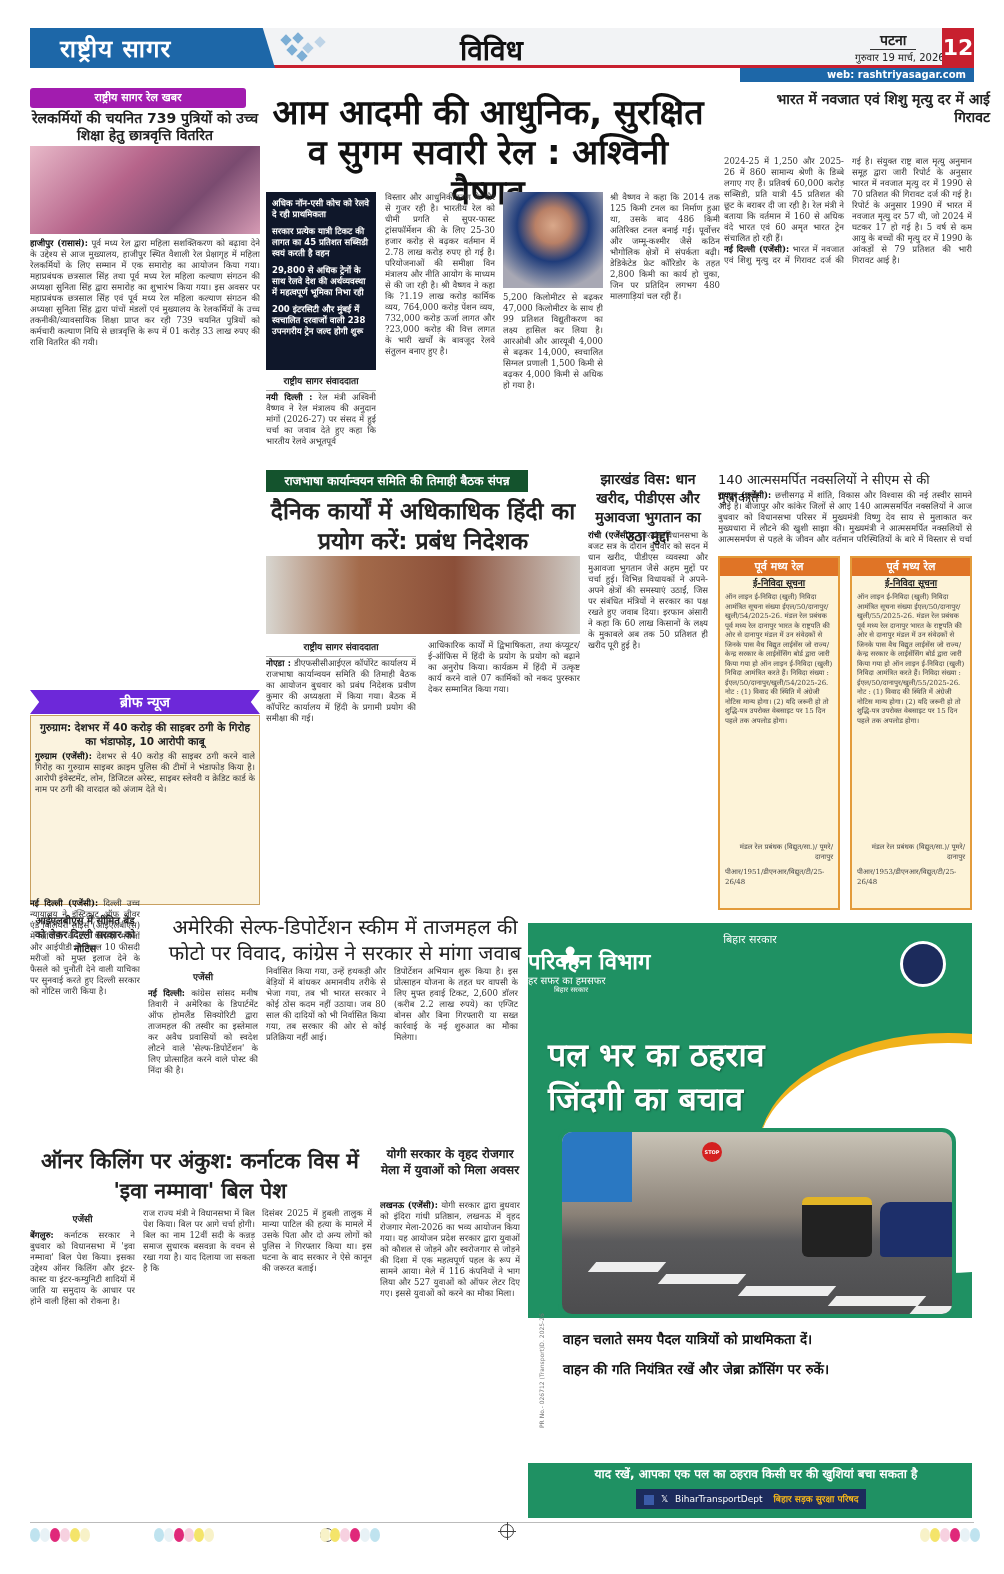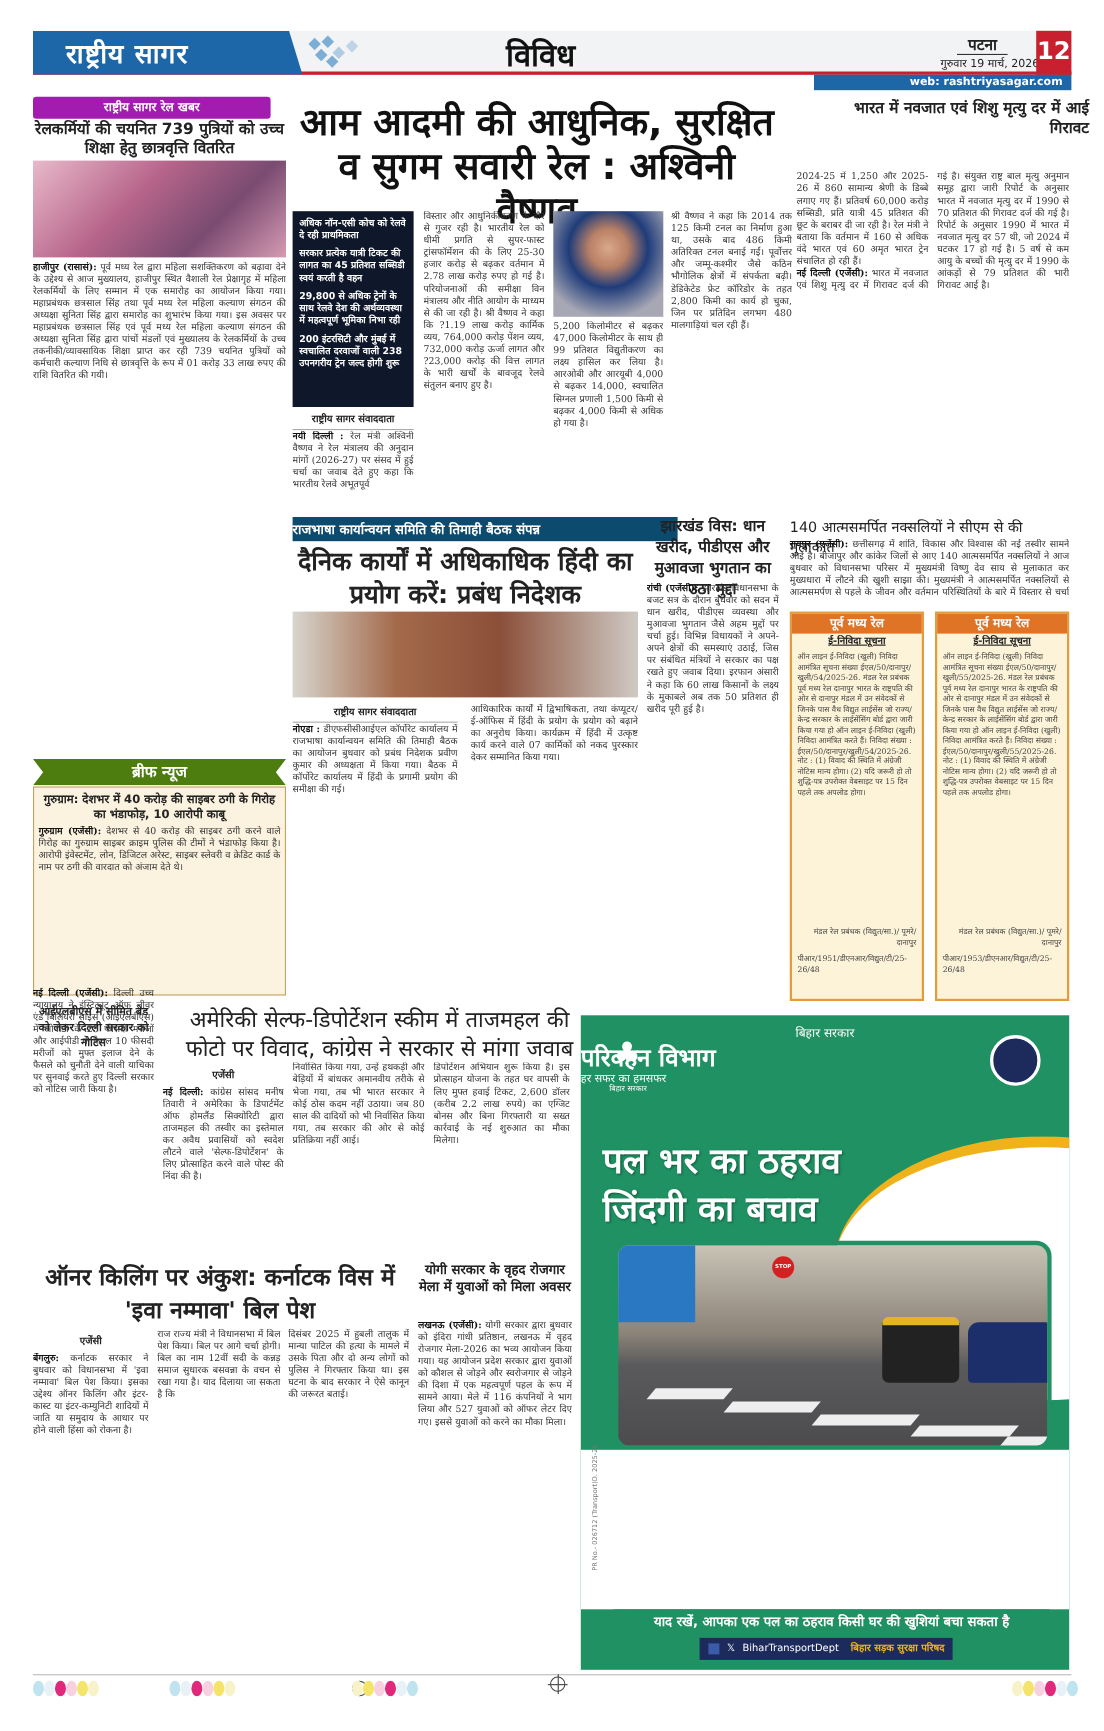--- a/index.html
+++ b/index.html
@@ -18,29 +18,29 @@
 .txt{font-size:8.5px;line-height:11px;text-align:justify;color:#333}
 .txt b{color:#111}
 .banner-pink{left:30px;top:88px;width:216px;height:20px;background:#a21caf;color:#fff;font:bold 11px "DejaVu Sans",sans-serif;text-align:center;line-height:20px;border-radius:3px}
 .h-left{left:30px;top:110px;width:230px;font:bold 14px "DejaVu Sans",sans-serif;text-align:center;line-height:17px}
 .photo{background:linear-gradient(135deg,#e8b9c9,#b6648a 40%,#7a4b70 70%,#d69bb4)}
 .main-head{left:268px;top:92px;width:440px;font:bold 34px "DejaVu Sans",sans-serif;line-height:40px;color:#111;text-align:center}
 .redbox{left:266px;top:192px;width:110px;height:178px;background:#0f172a;color:#fff;font:bold 8.5px "DejaVu Sans",sans-serif;line-height:11px;padding:6px}
 .redbox p{margin-bottom:6px}
 .byline{font:bold 9px "DejaVu Sans",sans-serif;text-align:center;border-bottom:1px solid #aaa;padding-bottom:3px}
 .rp-head{left:760px;top:90px;width:230px;font:bold 14px "DejaVu Sans",sans-serif;text-align:right;line-height:18px}
-.rb-banner{left:266px;top:470px;width:350px;height:22px;background:#0c4a6e;color:#fff;font:bold 12px "DejaVu Sans",sans-serif;line-height:22px;}
+.rb-banner{left:266px;top:470px;width:262px;height:22px;background:#14532d;color:#fff;font:bold 12px "DejaVu Sans",sans-serif;line-height:22px;text-align:center}
 .rb-head{left:268px;top:496px;width:310px;font:bold 23px "DejaVu Sans",sans-serif;line-height:30px;text-align:center}
 .mtg{left:266px;top:556px;width:314px;height:78px;background:linear-gradient(90deg,#d8d6d0,#a36a4a 30%,#8b4f39 60%,#cfcac4)}
 .h-side{font:bold 14px "DejaVu Sans",sans-serif;text-align:center;line-height:19px}
 .tender{border:2px solid #e39b3b;background:#fdf3d8;padding:0}
 .tender .th{background:#e07426;color:#fff;font:bold 11px "DejaVu Sans",sans-serif;text-align:center;line-height:18px}
 .tender .ts{font:bold 9px "DejaVu Sans",sans-serif;text-align:center;text-decoration:underline;line-height:14px}
 .tender .tb{font-size:7px;line-height:9.5px;padding:3px 5px;color:#444}
-.brief{left:30px;top:690px;width:230px;height:24px;background:#4d7c0f;color:#fff;font:bold 14px "DejaVu Sans",sans-serif;text-align:center;line-height:24px;clip-path:polygon(0 0,100% 0,96% 50%,100% 100%,0 100%,4% 50%)}
+.brief{left:30px;top:690px;width:230px;height:24px;background:#6d28d9;color:#fff;font:bold 14px "DejaVu Sans",sans-serif;text-align:center;line-height:24px;clip-path:polygon(0 0,100% 0,96% 50%,100% 100%,0 100%,4% 50%)}
 .brief-box{left:30px;top:715px;width:230px;height:190px;border:1px solid #c8a060;background:#fbf3df;padding:4px}
 .brief-box h4{font:bold 10.5px "DejaVu Sans",sans-serif;text-align:center;line-height:14px;margin-bottom:3px}
 .ad{left:528px;top:923px;width:444px;height:595px;background:#1f9163;overflow:hidden}
 .ad .wave{position:absolute;left:230px;top:110px;width:380px;height:240px;border-radius:50%;background:#fff;border-top:10px solid #f0b21b}
 .ad-street{position:absolute;left:30px;top:205px;width:398px;height:190px;border-radius:14px;border:4px solid #1f9163;background:linear-gradient(180deg,#c9c3b6 0%,#8a8177 45%,#5a5a5c 60%,#4c4c4e 100%);overflow:hidden}
 .zebra{position:absolute;height:10px;background:#eee;transform:skewX(-40deg)}
 .ad-white{position:absolute;left:0;top:395px;width:444px;height:145px;background:#fff}
 .ad-slogan{position:absolute;left:30px;top:540px;width:396px;height:22px;background:#1f9163;color:#fff;font:bold 12px "DejaVu Sans",sans-serif;text-align:center;line-height:22px}
 .ad-foot{position:absolute;left:108px;top:566px;width:230px;height:20px;background:#1c2b5c;color:#fff;font:9px "DejaVu Sans",sans-serif;line-height:20px;padding-left:8px}
 .reg{left:30px;top:1528px;width:944px;height:20px}
@@ -196,20 +196,24 @@
     <div style="position:absolute;left:240px;top:65px;width:70px;height:60px;background:#222;border-top:8px solid #e2b426;border-radius:6px"></div>
     <div style="position:absolute;left:318px;top:70px;width:80px;height:55px;background:#1d2f6a;border-radius:10px 10px 4px 4px"></div>
     <div class="zebra" style="left:30px;top:130px;width:70px"></div>
     <div class="zebra" style="left:100px;top:142px;width:80px"></div>
     <div class="zebra" style="left:180px;top:154px;width:90px"></div>
     <div class="zebra" style="left:270px;top:164px;width:90px"></div>
     <div class="zebra" style="left:350px;top:174px;width:80px"></div>
   </div>
   <div class="ad-white">
     <div style="position:absolute;left:10px;top:30px;transform:rotate(-90deg);transform-origin:left top;font:6px 'DejaVu Sans',sans-serif;color:#777;white-space:nowrap;top:110px">PR No.- 026712 (Transport)D. 2025-26</div>
+    <div style="position:absolute;left:35px;top:6px;width:400px;font:bold 13.5px 'DejaVu Sans',sans-serif;line-height:30px;color:#111">
+      <div>वाहन चलाते समय पैदल यात्रियों को प्राथमिकता दें।</div>
+      <div>वाहन की गति नियंत्रित रखें और जेब्रा क्रॉसिंग पर रुकें।</div>
+    </div>
   </div>
   <div class="ad-slogan">याद रखें, आपका एक पल का ठहराव किसी घर की खुशियां बचा सकता है</div>
   <div class="ad-foot">
     <span style="display:inline-block;width:10px;height:10px;background:#3b5ba8;vertical-align:middle"></span>
     <span style="margin:0 4px">𝕏</span>
     <span>BiharTransportDept</span>
     <span style="color:#f0b21b;font-weight:bold;margin-left:8px">बिहार सड़क सुरक्षा परिषद</span>
   </div>
 </div>
 

